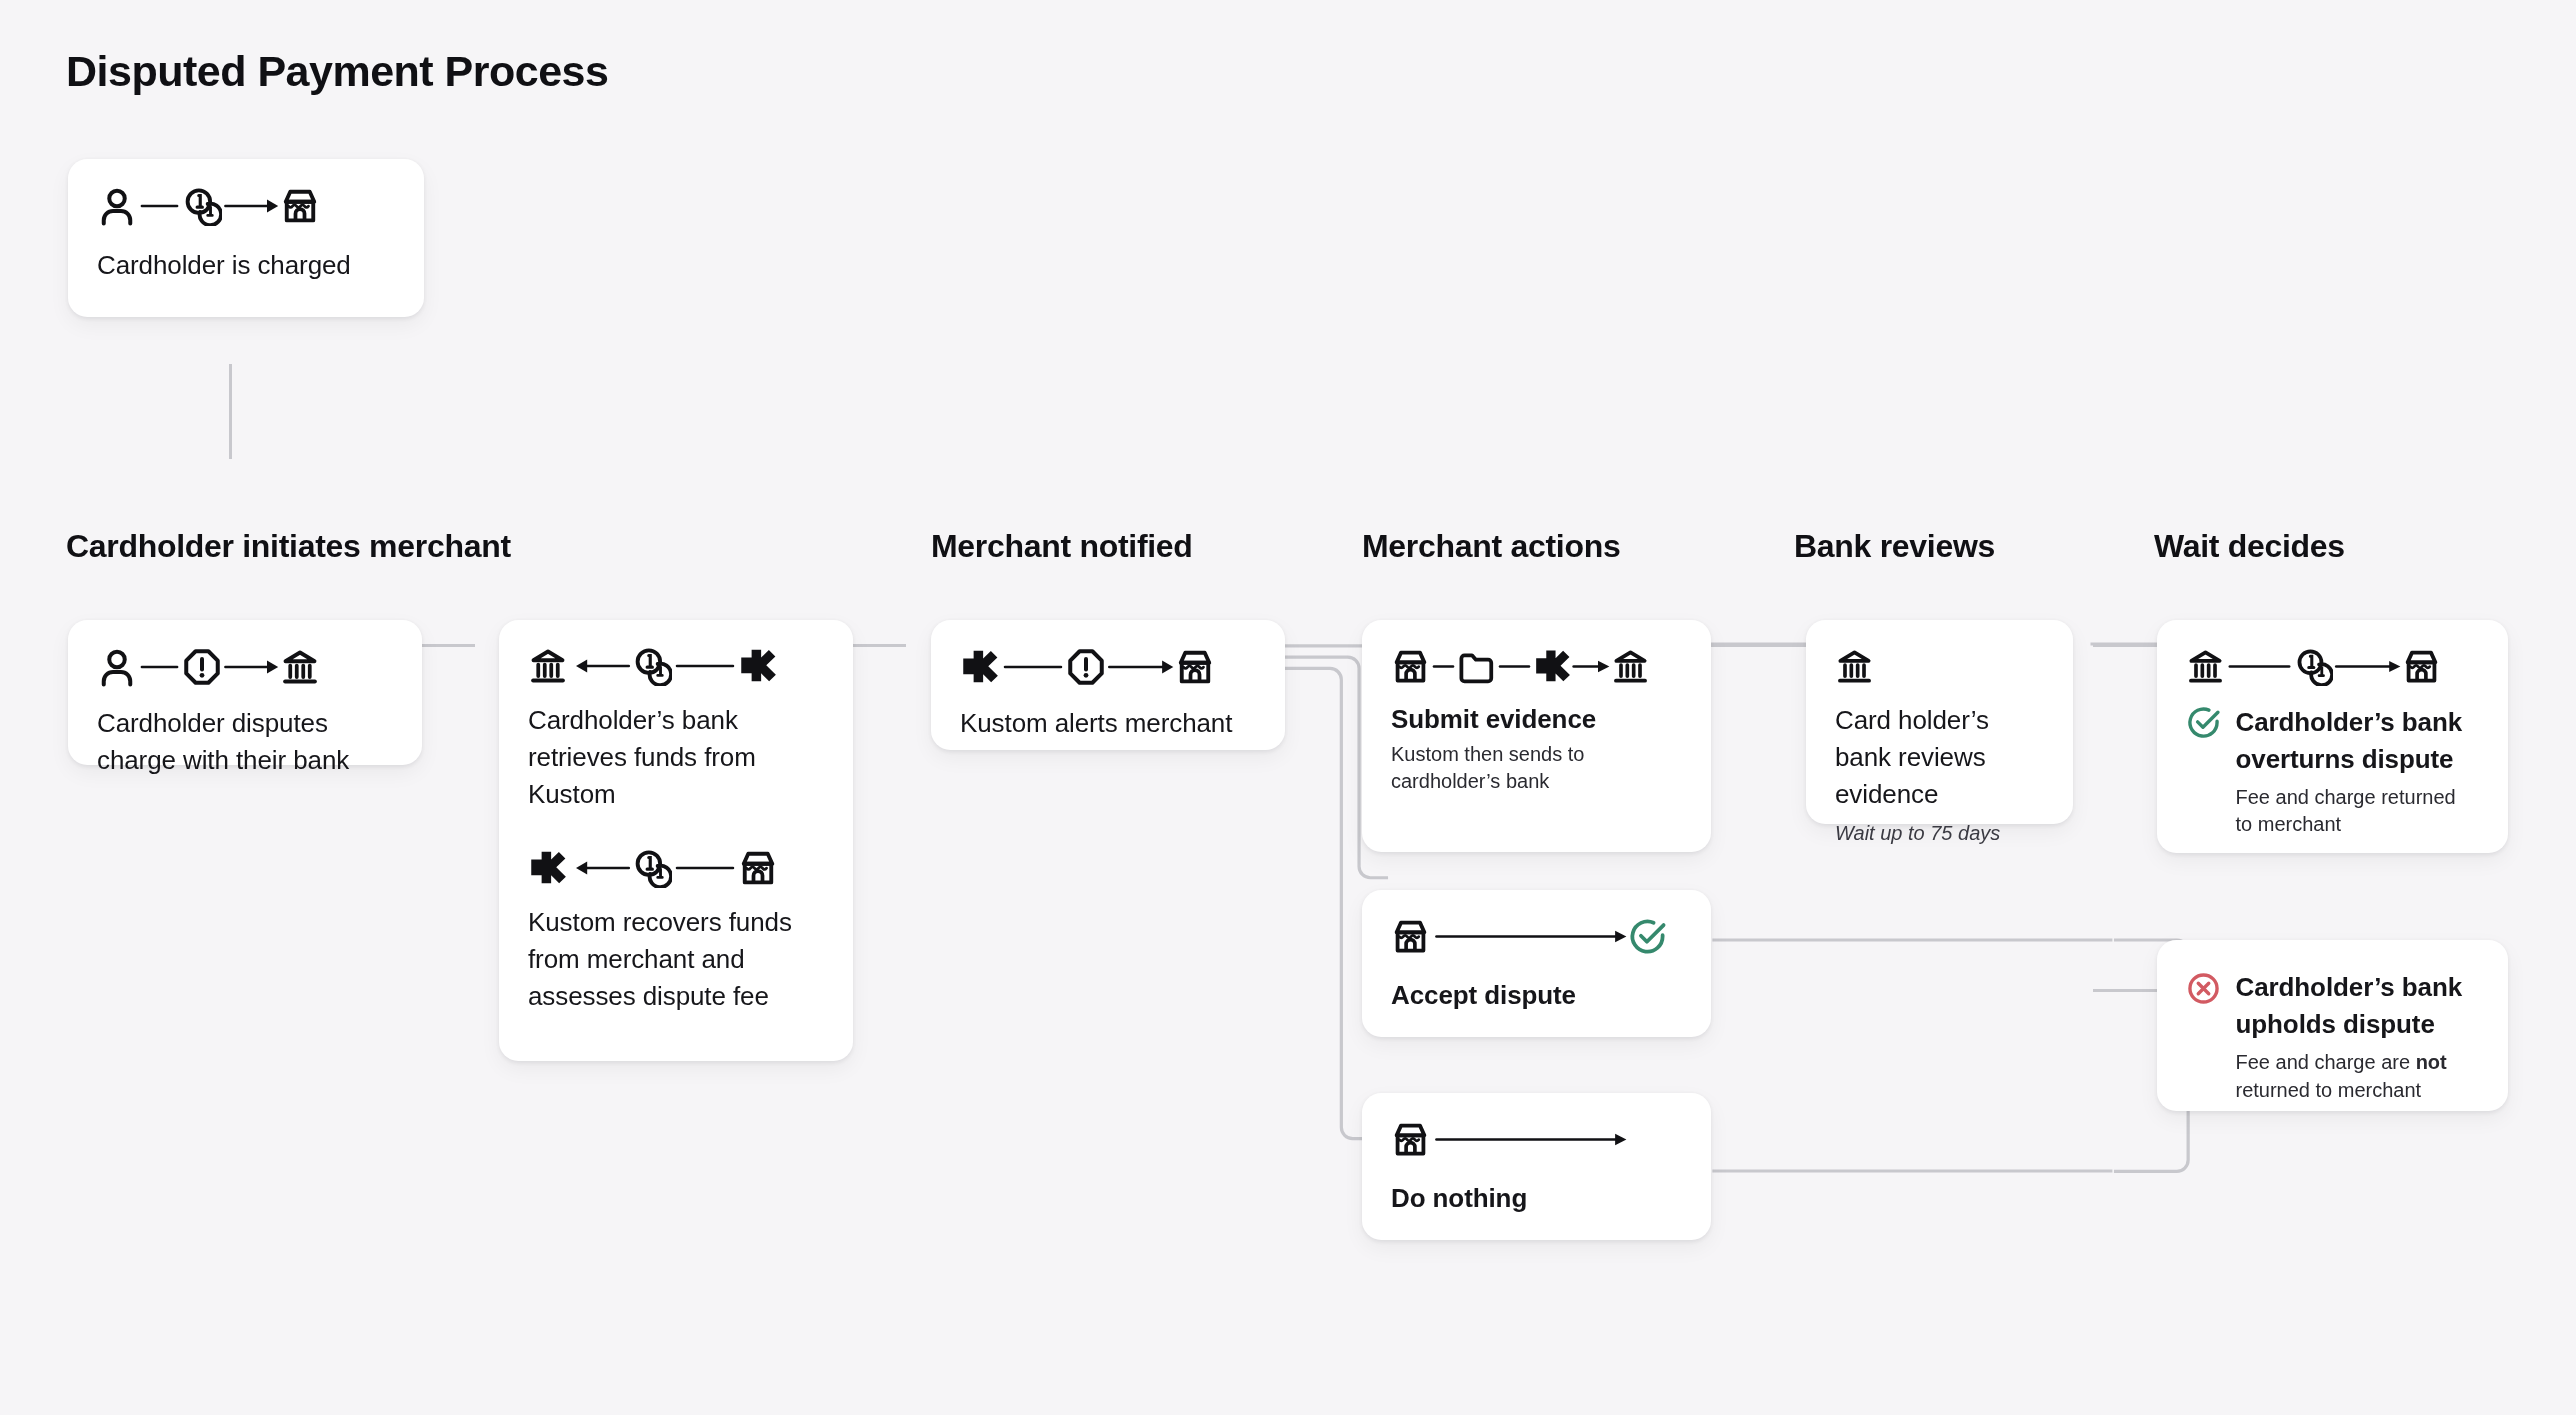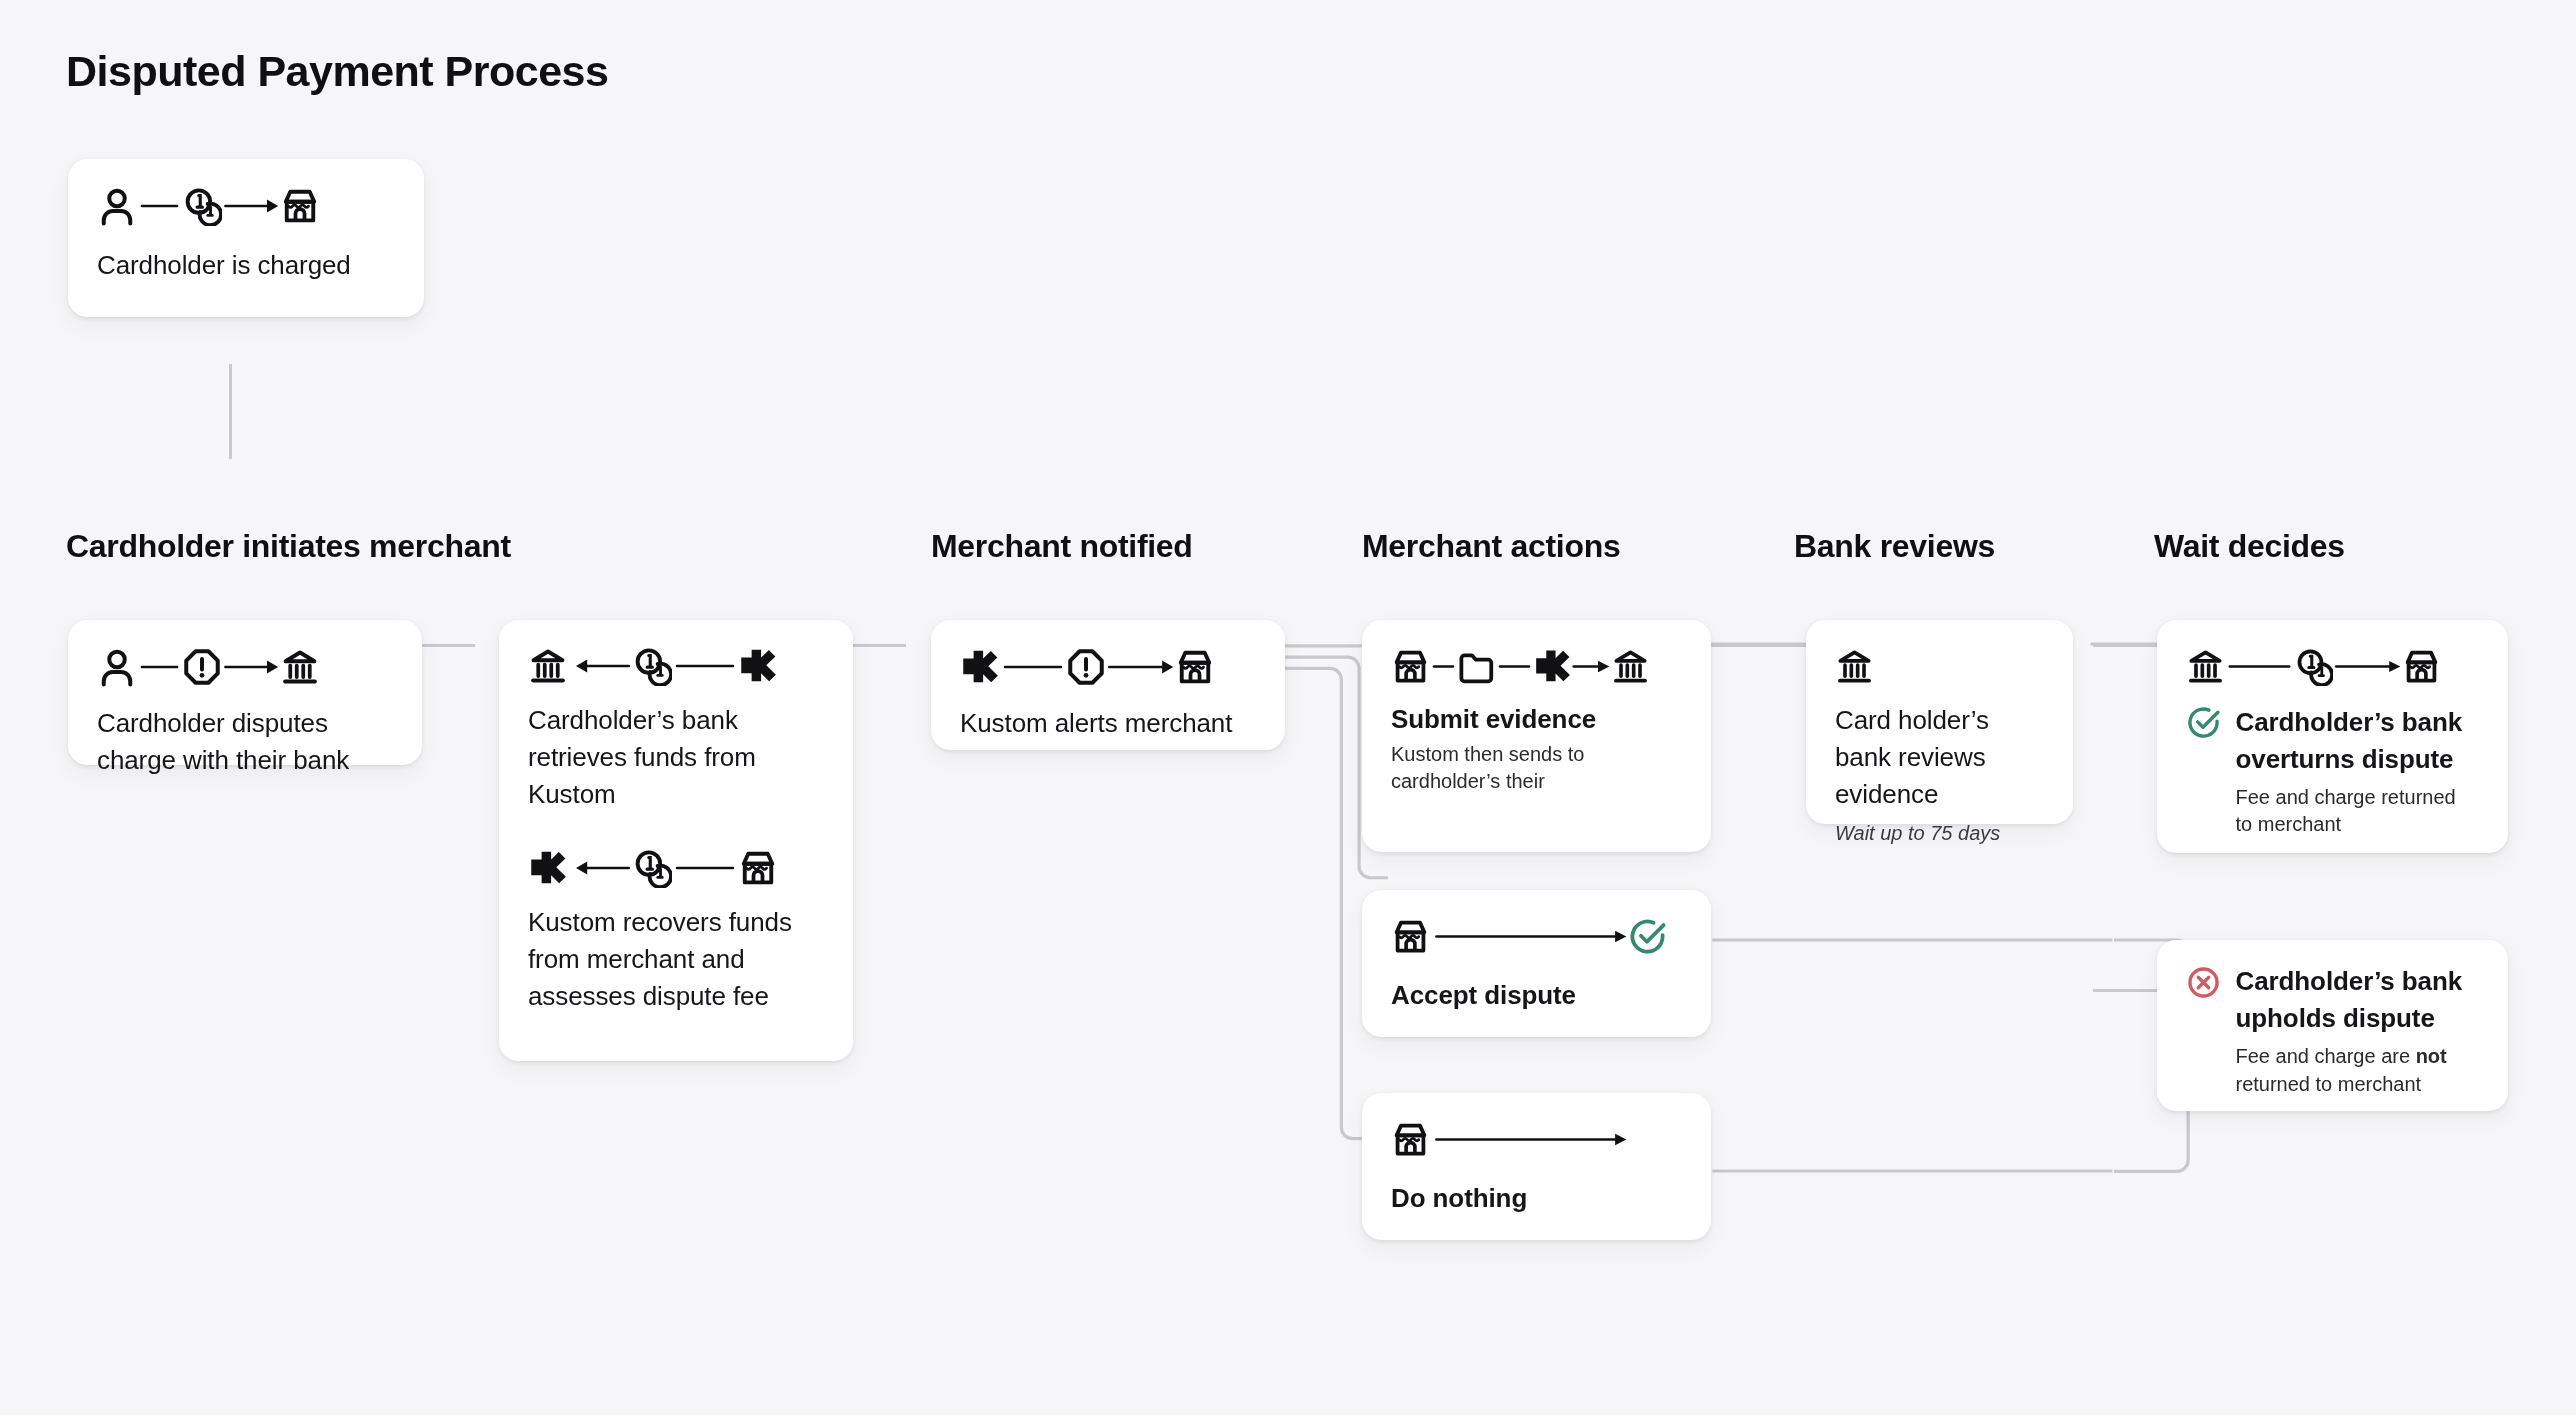--- a/index.html
+++ b/index.html
@@ -284,21 +284,21 @@
         </svg>
       <svg class="flowline" width="39" height="39" viewBox="0 0 48 48">
           <path d="M2 24 H34" stroke="#111114" stroke-width="3.2" stroke-linecap="round"></path>
           <path d="M32 17 L46 24 L32 31 z" fill="#111114"></path>
         </svg>
       <svg class="ic" width="39" height="39" viewBox="0 0 32 32">
           <use href="#g-bank"></use>
         </svg>
     </div>
     <div class="lbl strong">Submit evidence</div>
-    <div class="sub" style="max-width:283px;">Kustom then sends to cardholder’s their</div>
+    <div class="sub" style="max-width:283px;">Kustom then sends to cardholder’s bank</div>
   </div>
 
   <div class="card" style="left:1362px;top:890px;width:349px;height:147px;">
     <div class="row" style="margin-bottom:21px;">
       <svg class="ic" width="39" height="39" viewBox="0 0 32 32">
           <use href="#g-store"></use>
         </svg>
       <svg class="flowline" width="198" height="39" viewBox="0 0 246 48">
           <path d="M8 24 H232" stroke="#111114" stroke-width="3.2" stroke-linecap="round"></path>
           <path d="M230 17 L244 24 L230 31 z" fill="#111114"></path>
@@ -359,21 +359,21 @@
       <div>
         <div class="lbl strong" style="max-width:242px;">Cardholder’s bank overturns dispute</div>
         <div class="sub" style="max-width:242px;margin-top:6.4px;">
           <span>Fee and charge</span>
           <span>returned to merchant</span>
         </div>
       </div>
     </div>
   </div>
 
-  <div class="card" style="left:2157px;top:940px;width:351px;height:171px;padding-top:23px;">
+  <div class="card" style="left:2157px;top:940px;width:351px;height:171px;padding-top:29px;">
     <div class="headrow">
       <svg class="statusic" width="35" height="35" viewBox="0 0 32 32" style="margin-top:1.6px;">
           <use href="#g-x-circle"></use>
         </svg>
       <div>
         <div class="lbl strong" style="max-width:242px;">Cardholder’s bank upholds dispute</div>
         <div class="sub" style="max-width:250px;margin-top:6.4px;">
           <span>Fee and charge are </span><b>not</b><span> returned to merchant</span>
         </div>
       </div>

